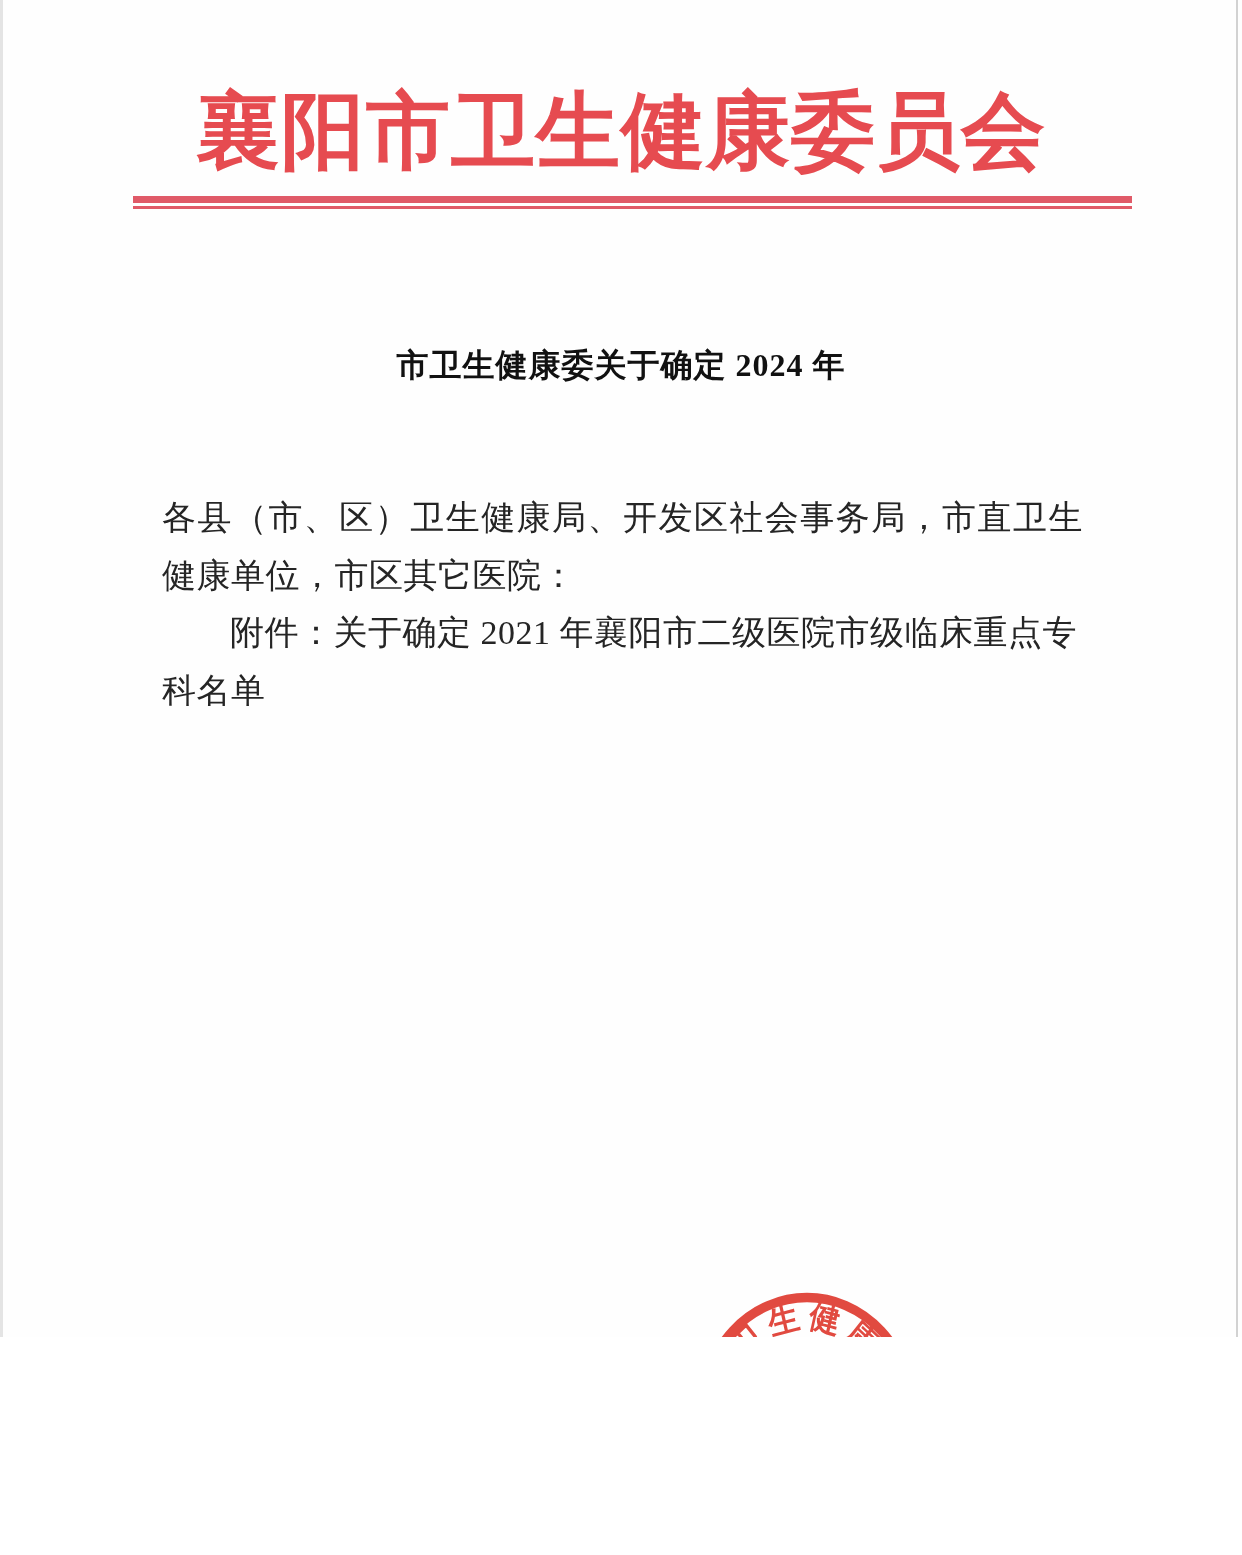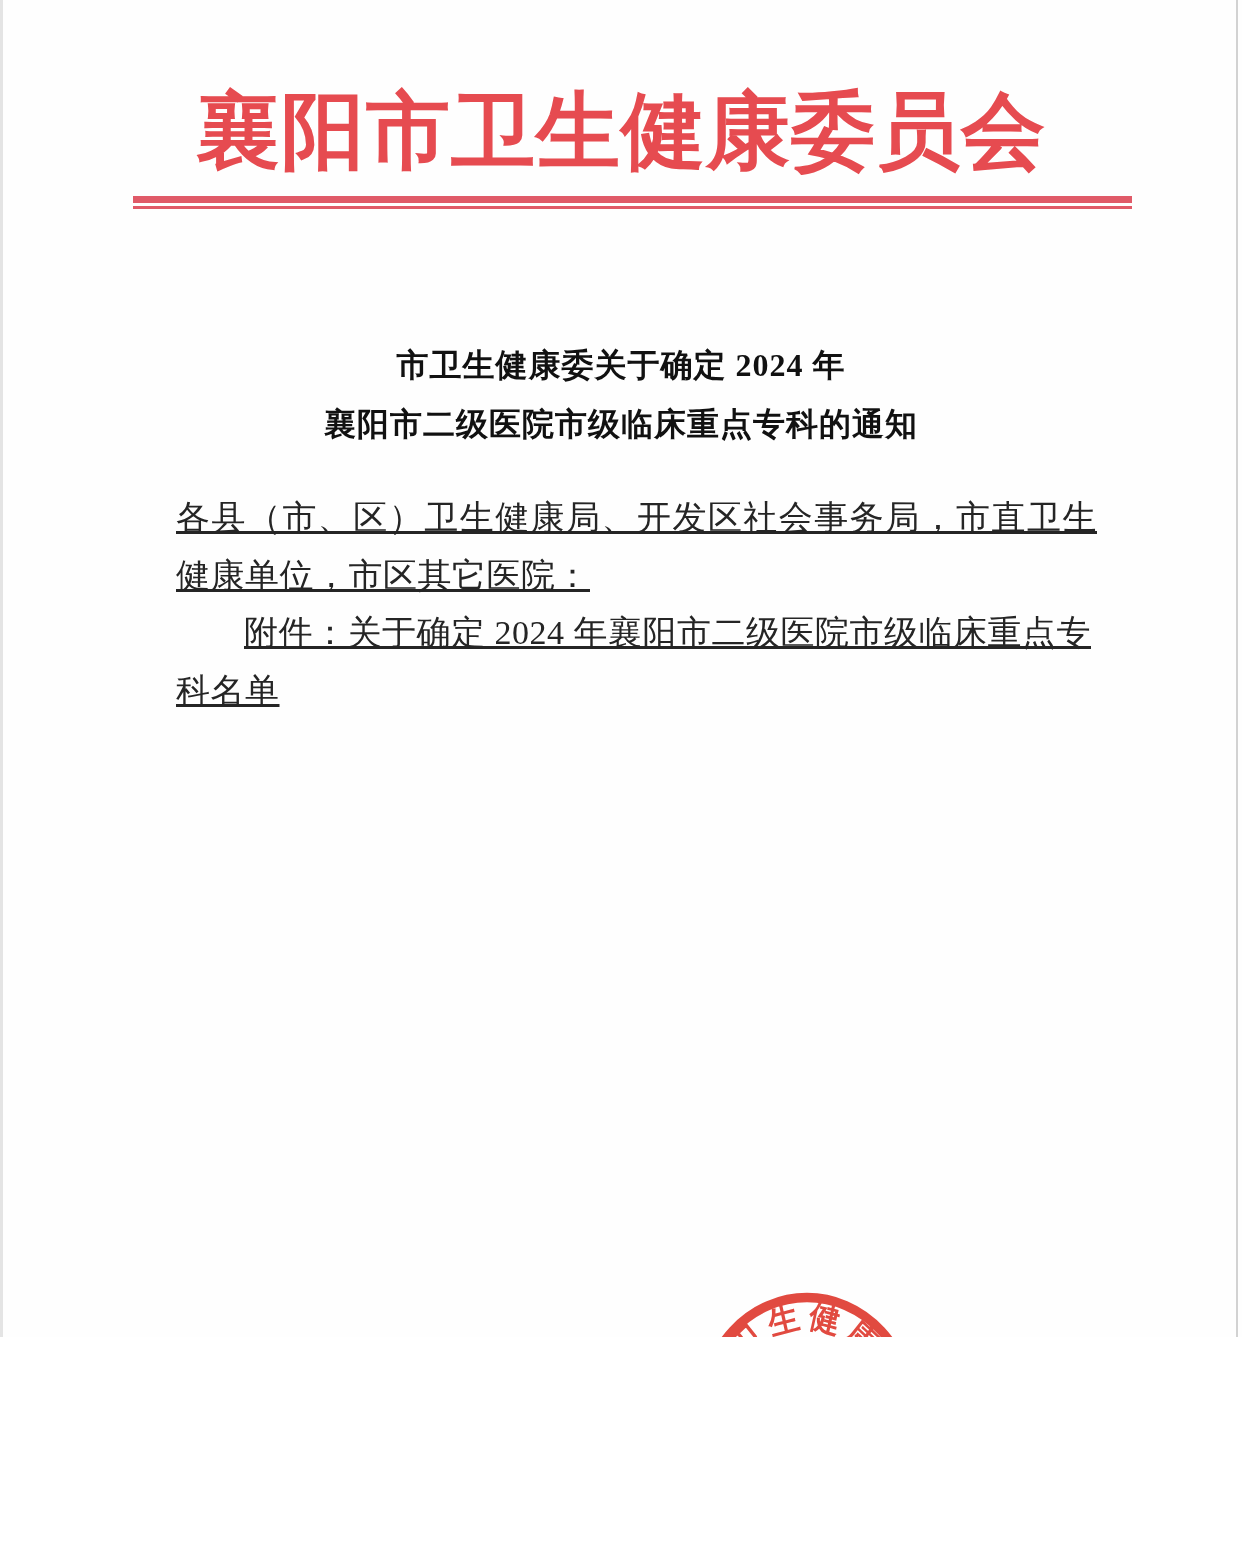--- a/index.html
+++ b/index.html
@@ -57,27 +57,26 @@
     text-align: center;
     font-size: 32px;
     font-weight: bold;
     color: #111111;
     line-height: 59px;
     letter-spacing: 1px;
   }
   .content {
     position: absolute;
     top: 489px;
-    left: 176px;
+    left: 162px;
     width: 921px;
     color: #252525;
     font-size: 34px;
     line-height: 57.6px;
     letter-spacing: 0.5px;
-    text-decoration: underline;
   }
   .content p {
     margin: 0;
     text-align: justify;
     text-justify: inter-ideograph;
   }
   .content p.indent { text-indent: 2em; }
   .attachment-line {
     margin-top: 57px;
     text-indent: 2em;
@@ -115,26 +114,25 @@
   <div class="agency-header">襄阳市卫生健康委员会</div>
 
   <div class="red-divider">
     <div class="bar-thick"></div>
     <div class="bar-gap"></div>
     <div class="bar-thin"></div>
   </div>
 
   <div class="doc-title">
     <div>市卫生健康委关于确定 2024 年</div>
-    <div>襄阳市二级医院市级临床重点专科的通知</div>
   </div>
 
   <div class="content">
     <p>各县（市、区）卫生健康局、开发区社会事务局，市直卫生健康单位，市区其它医院：</p>
-    <p class="attachment-line">附件：关于确定 2024 年襄阳市二级医院市级临床重点专科名单</p>
+    <p class="attachment-line">附件：关于确定 2021 年襄阳市二级医院市级临床重点专科名单</p>
   </div>
 
   <div class="seal">
     <svg viewBox="0 0 240 240" preserveAspectRatio="none">
       <circle cx="120" cy="120" r="109" fill="none" stroke="#de3226" stroke-width="9"></circle>
       <polygon points="120,76 129.4,103.1 158,103.6 135.2,120.9 143.5,148.4 120,132 96.5,148.4 104.8,120.9 82,103.6 110.6,103.1" fill="#de3226"></polygon>
       <defs>
         <path id="seal-text-arc" d="M 58.7 171.4 A 80 80 0 1 1 181.3 171.4" fill="none"></path>
       </defs>
       <text font-size="32" font-weight="bold" fill="#de3226" font-family="Liberation Serif, DejaVu Serif, serif" letter-spacing="6">

